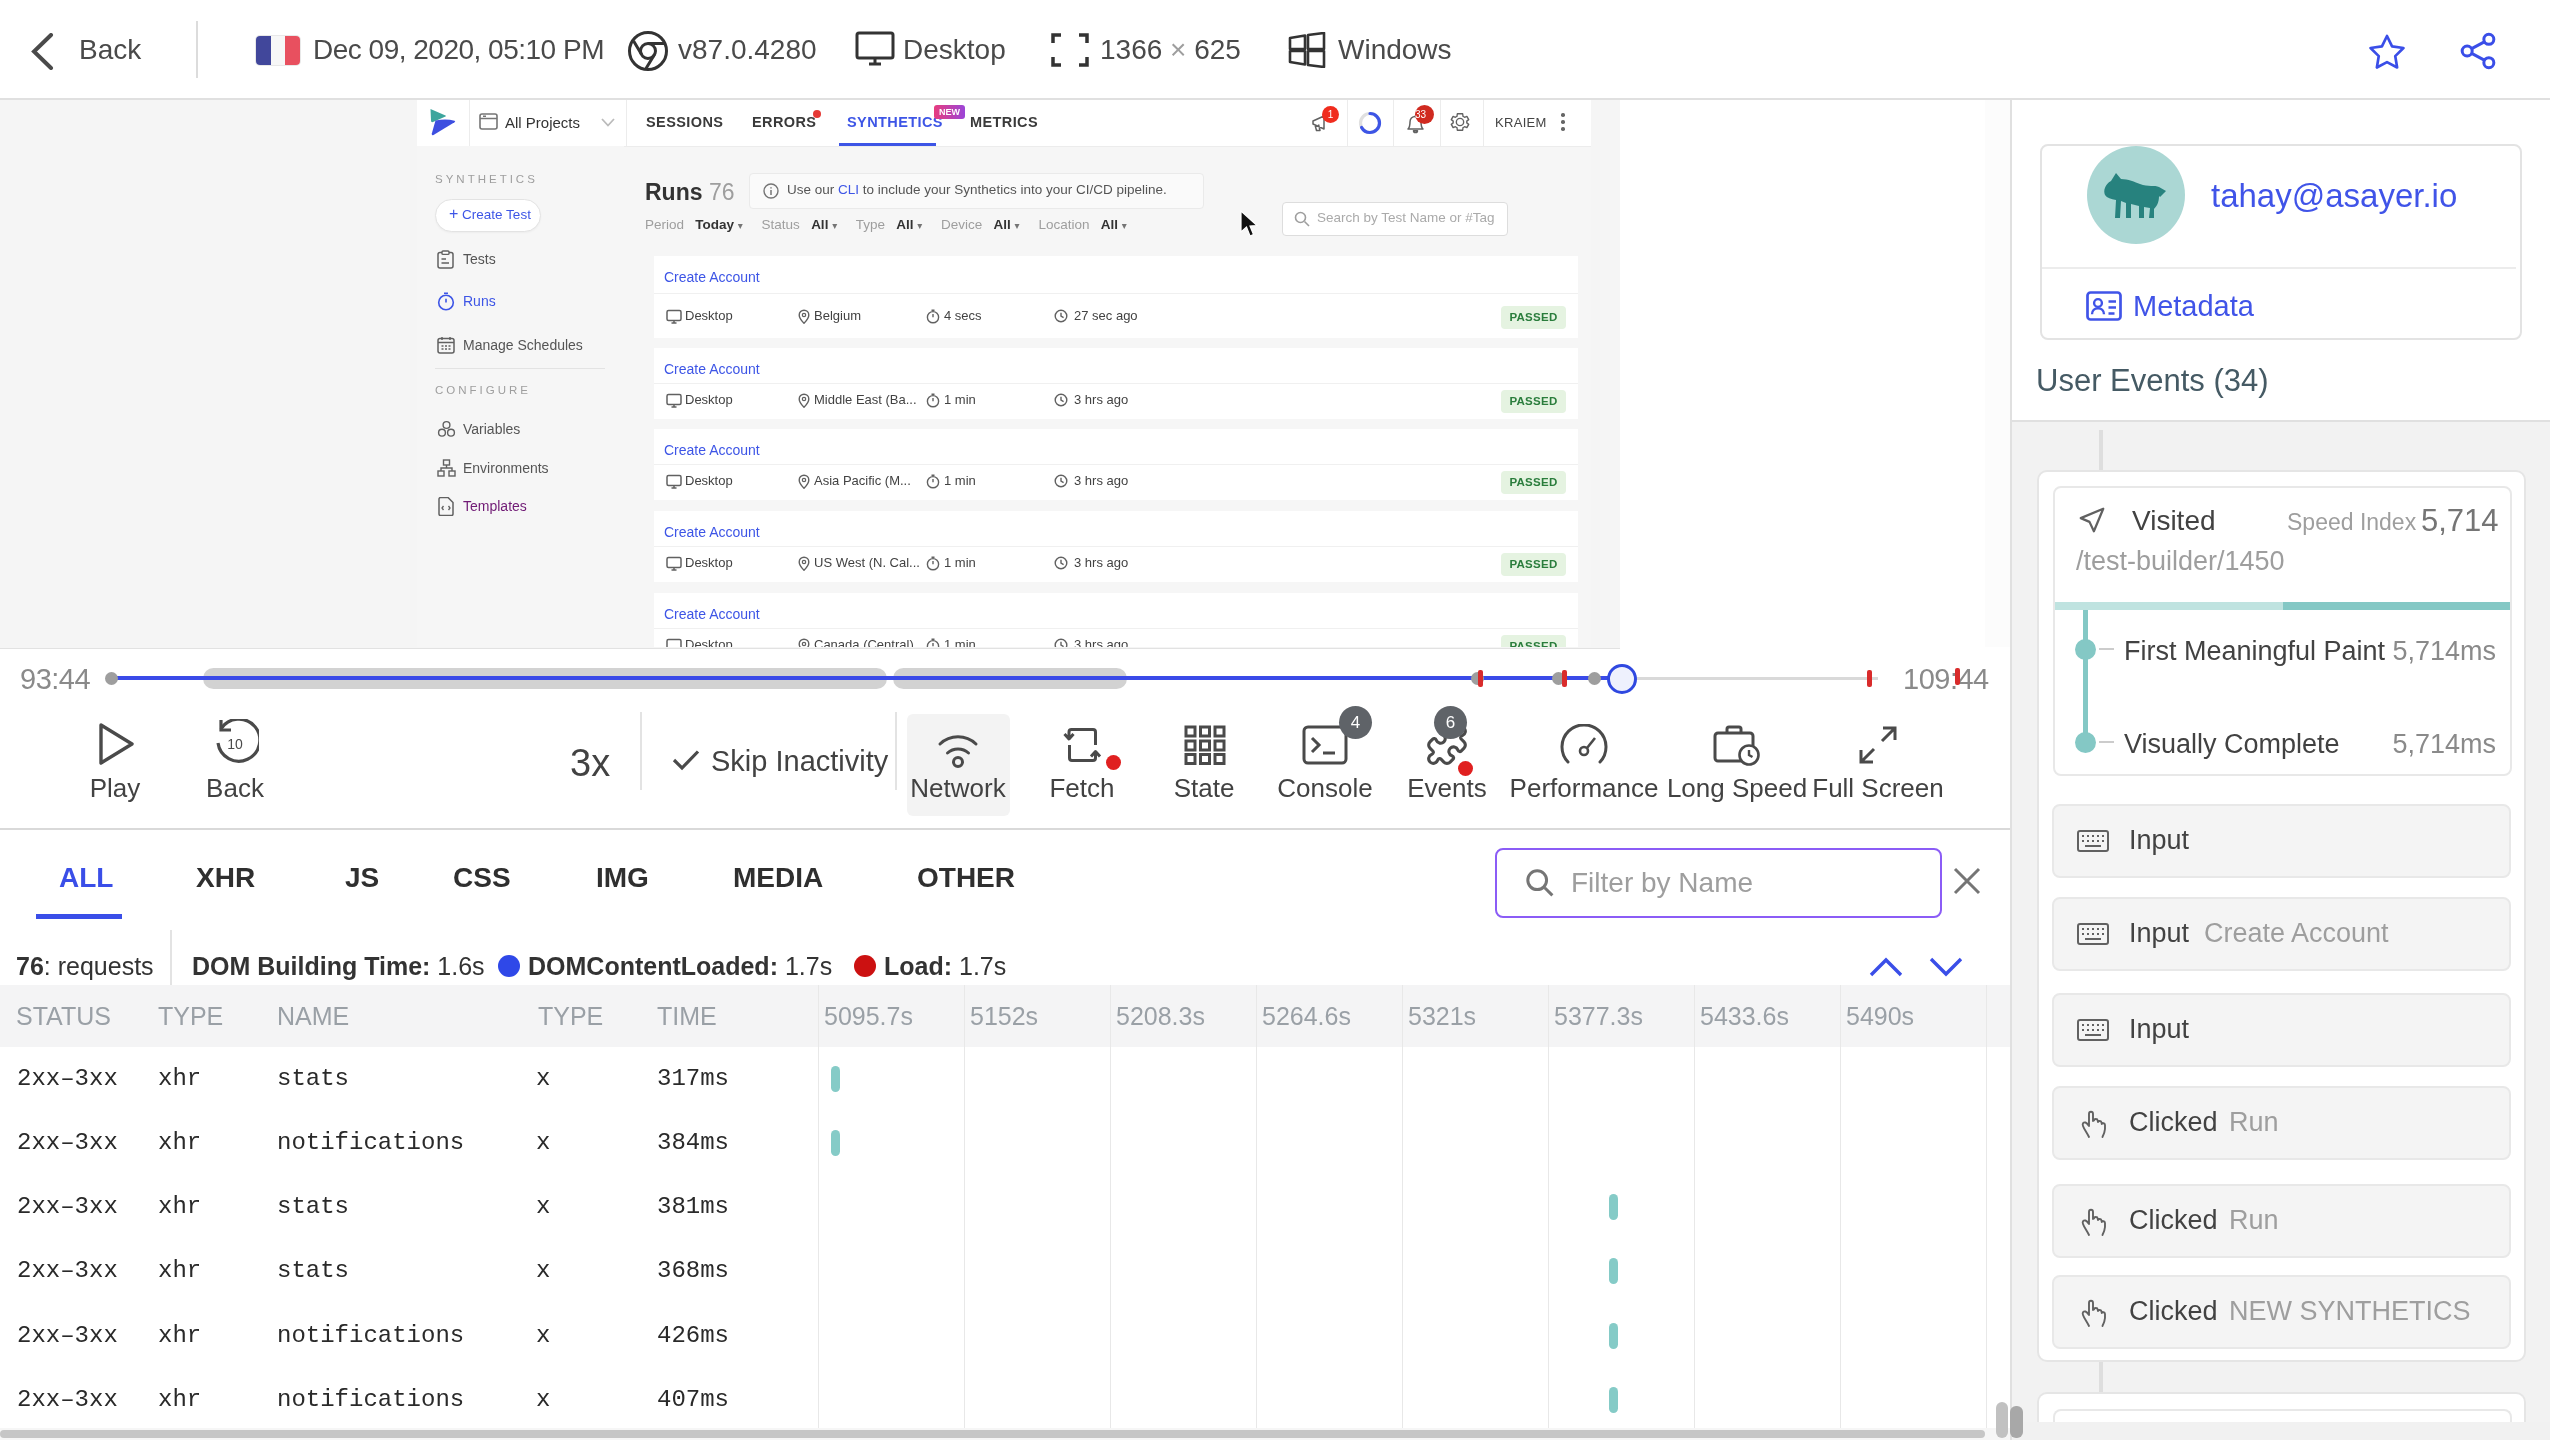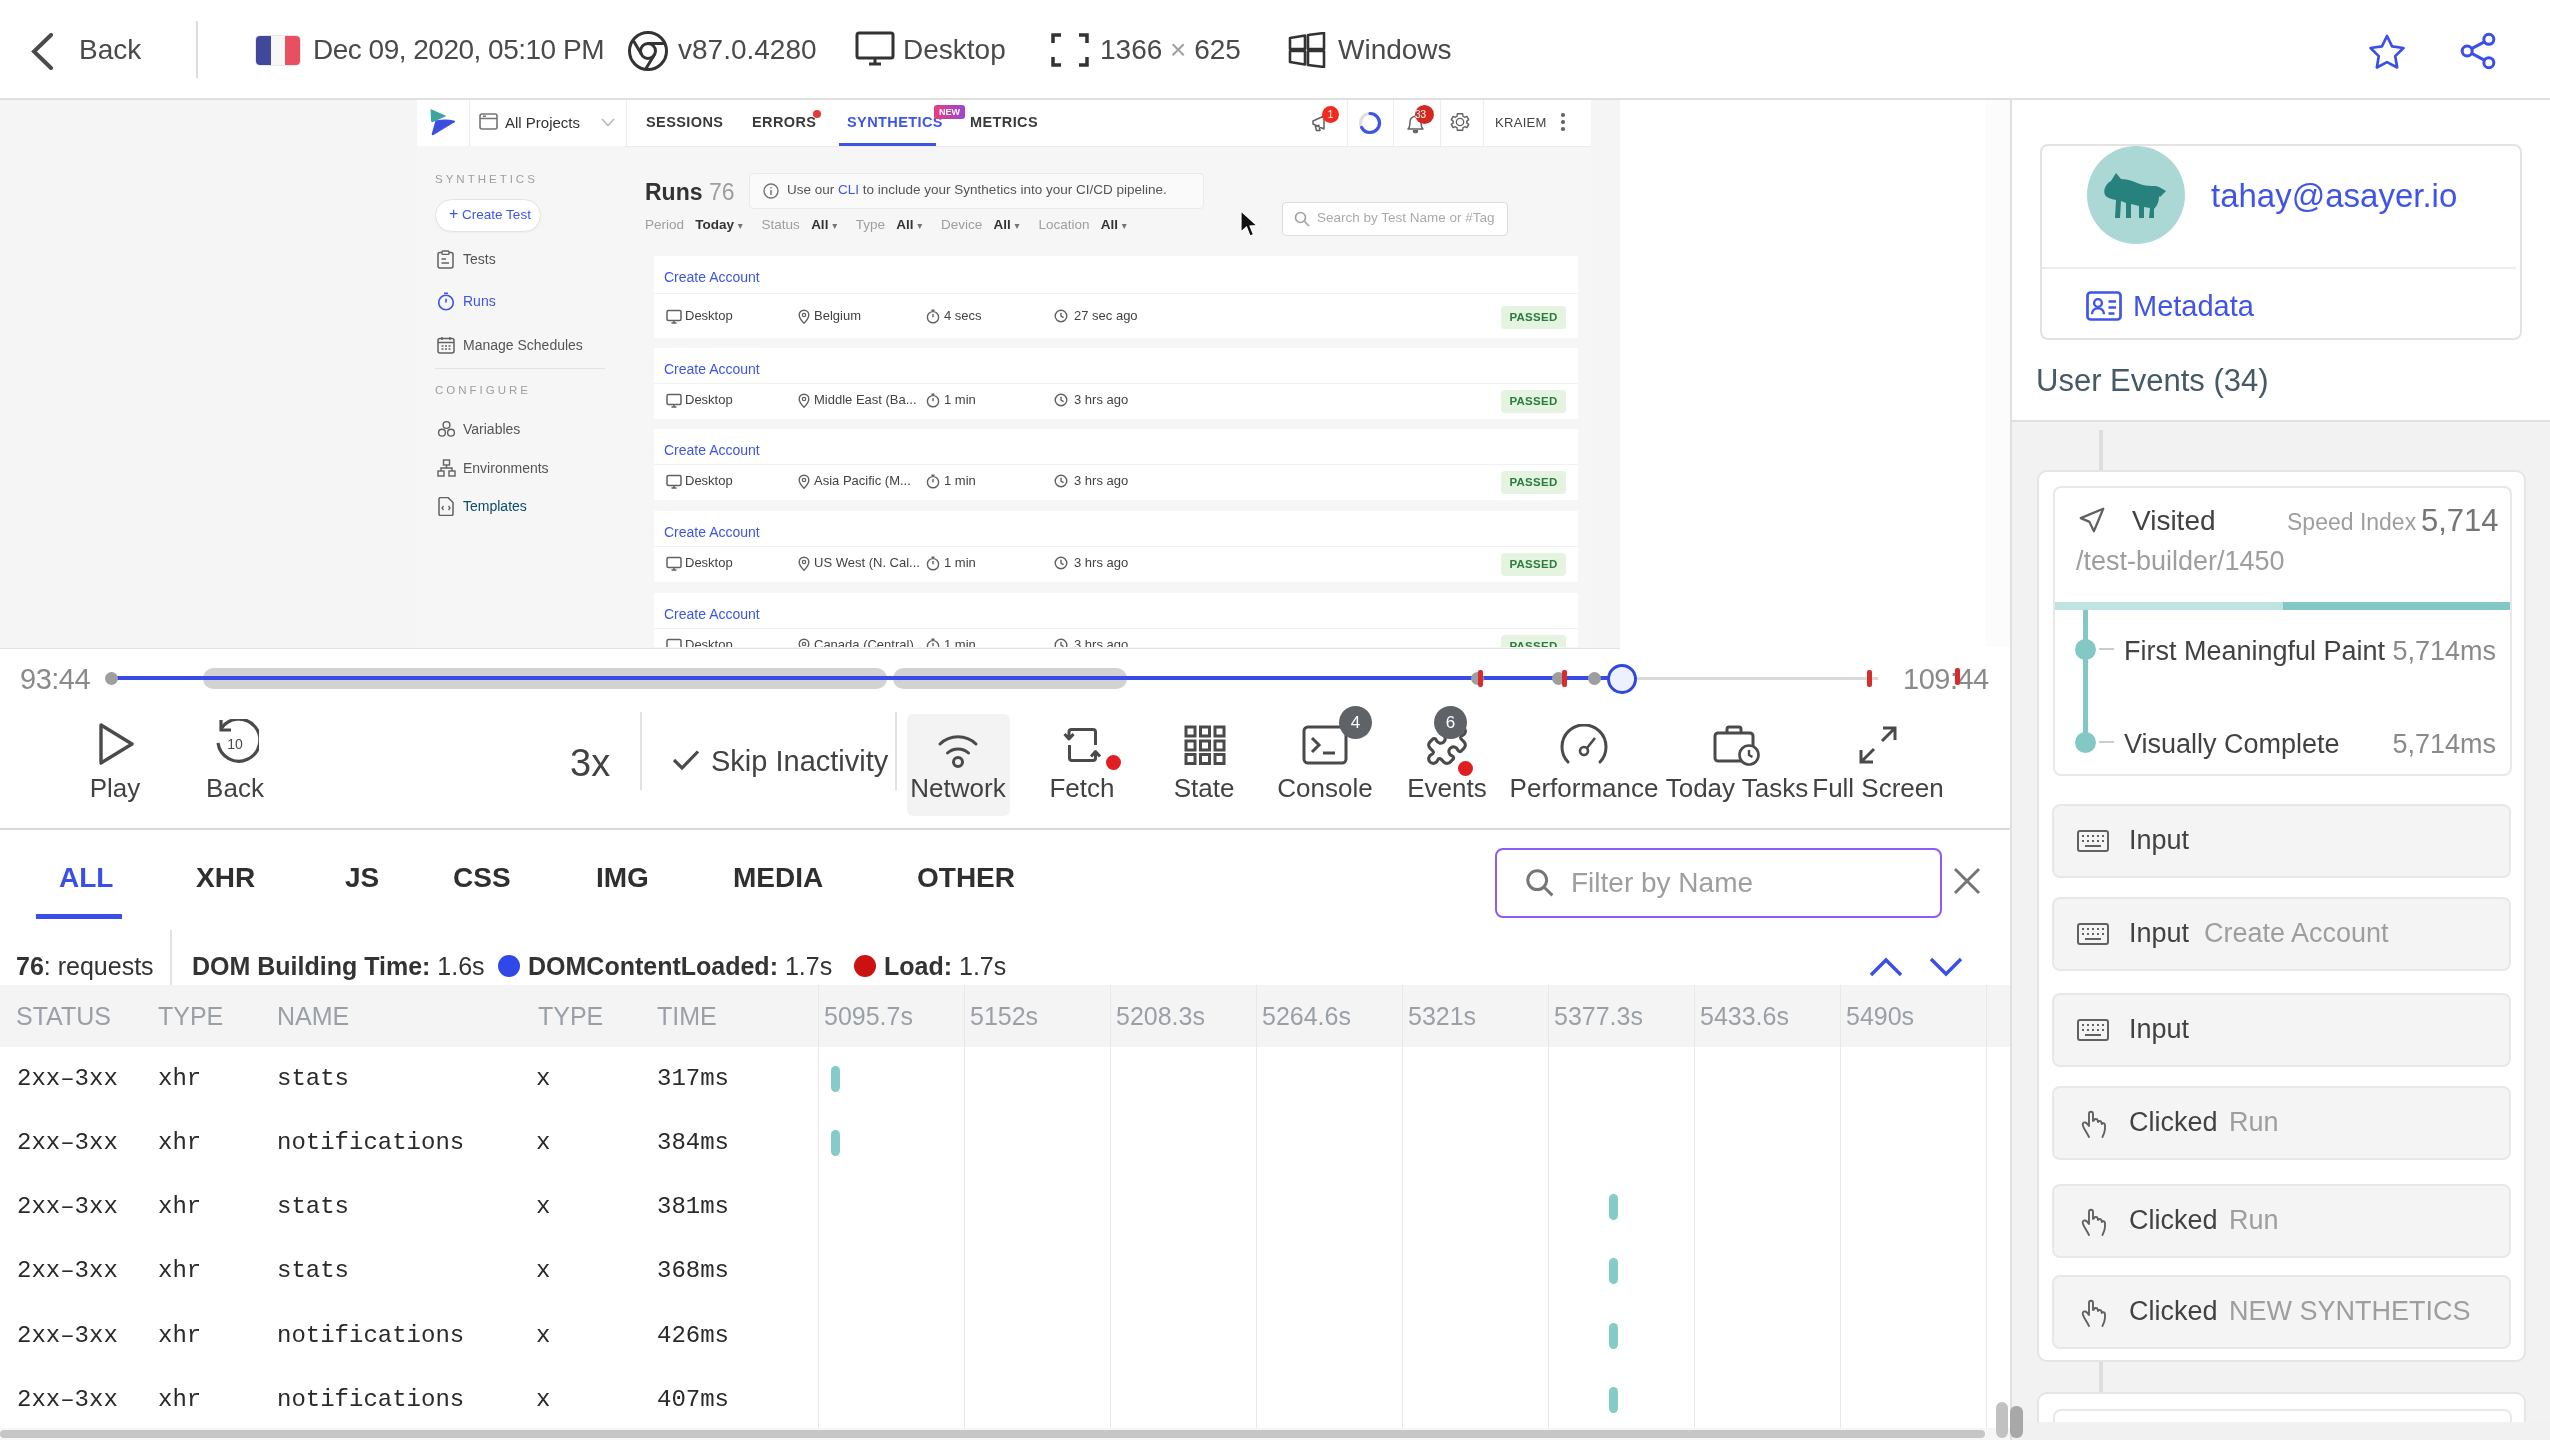--- a/index.html
+++ b/index.html
@@ -151,21 +151,21 @@
           <rect x="6.5" y="1" width="6" height="5" fill="none" stroke="#616161" stroke-width="1.4"></rect>
           <rect x="1" y="12" width="6" height="5" fill="none" stroke="#616161" stroke-width="1.4"></rect>
           <rect x="12" y="12" width="6" height="5" fill="none" stroke="#616161" stroke-width="1.4"></rect>
           <path d="M9.5 6 V9 M4 12 V9 H15 V12" fill="none" stroke="#616161" stroke-width="1.4"></path>
         </svg>
       <div class="a" style="left:46px;top:314px;font-size:14px;color:#555">Environments</div>
       <svg class="a" style="left:21px;top:351px" width="16" height="19" viewBox="0 0 16 19">
           <path d="M1 2 a1.5 1.5 0 0 1 1.5-1.5 H10 L15 5.5 V17 a1.5 1.5 0 0 1-1.5 1.5 h-11 A1.5 1.5 0 0 1 1 17 Z" fill="none" stroke="#616161" stroke-width="1.5"></path>
           <path d="M5.5 9 L4 11 l1.5 2 M10.5 9 L12 11 l-1.5 2" fill="none" stroke="#616161" stroke-width="1.3"></path>
         </svg>
-      <div class="a" style="left:46px;top:352px;font-size:14px;color:#0c4a6e">Templates</div>
+      <div class="a" style="left:46px;top:352px;font-size:14px;color:#701a75">Templates</div>
     </div>
 
     <div class="a" style="left:228px;top:81px;font-size:23px;font-weight:600;color:#333">Runs <span style="font-weight:400;color:#9e9e9e">76</span></div>
     <div class="a" style="left:332px;top:75px;width:453px;height:34px;background:#fafafa;border:1px solid #eaeaea;border-radius:4px">
       <svg class="a" style="left:13px;top:9px" width="16" height="16" viewBox="0 0 16 16">
           <circle cx="8" cy="8" r="7" fill="none" stroke="#757575" stroke-width="1.4"></circle>
           <path d="M8 7 V12 M8 4.2 v1.2" stroke="#757575" stroke-width="1.5"></path>
         </svg>
       <div class="a" style="left:37px;top:8px;font-size:13.5px;color:#555">Use our <span style="color:#3d55e6">CLI</span> to include your Synthetics into your CI/CD pipeline.</div>
     </div>
@@ -502,21 +502,21 @@
       <circle cx="24" cy="27" r="4" fill="none" stroke="#4a4a4a" stroke-width="2.6"></circle>
       <path d="M27 24 L35 14" stroke="#4a4a4a" stroke-width="2.6"></path>
     </svg>
   <div class="a lbl" style="left:1504px;top:64px">Performance</div>
   <svg class="a" style="left:1713px;top:14px" width="48" height="44" viewBox="0 0 48 44">
       <rect x="2" y="10" width="38" height="28" rx="3" fill="none" stroke="#4a4a4a" stroke-width="3"></rect>
       <path d="M14 10 V6 a2 2 0 0 1 2-2 h10 a2 2 0 0 1 2 2 v4" fill="none" stroke="#4a4a4a" stroke-width="3"></path>
       <circle cx="36" cy="32" r="9.5" fill="#fff" stroke="#4a4a4a" stroke-width="2.6"></circle>
       <path d="M36 27 V32 L39.5 34" fill="none" stroke="#4a4a4a" stroke-width="2.4"></path>
     </svg>
-  <div class="a lbl" style="left:1657px;top:64px">Today Tasks</div>
+  <div class="a lbl" style="left:1657px;top:64px">Long Speed</div>
   <svg class="a" style="left:1857px;top:15px" width="42" height="42" viewBox="0 0 42 42">
       <path d="M26 4 h12 v12 M16 38 H4 V26 M38 4 L25 17 M4 38 L17 25" fill="none" stroke="#4a4a4a" stroke-width="3"></path>
     </svg>
   <div class="a lbl" style="left:1798px;top:64px">Full Screen</div>
 </div>
 
 <div class="a" id="netpanel" style="left:0;top:830px;width:2010px;height:610px;background:#fff">
   <div class="a" style="left:59px;top:32px;font-size:28px;font-weight:600;color:#3a4ee8">ALL</div>
   <div class="a tab" style="left:196px">XHR</div>
   <div class="a tab" style="left:345px">JS</div>

